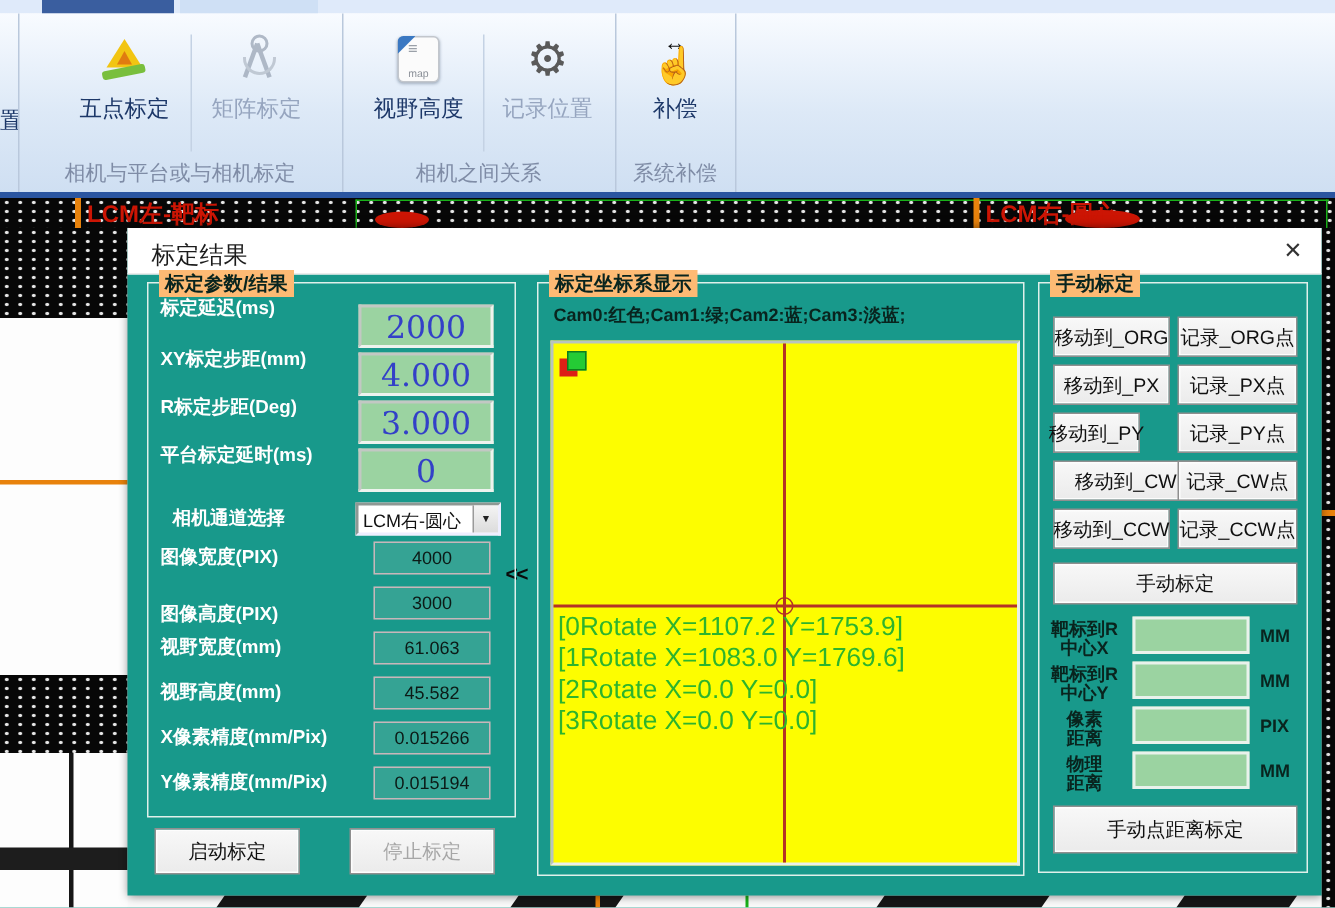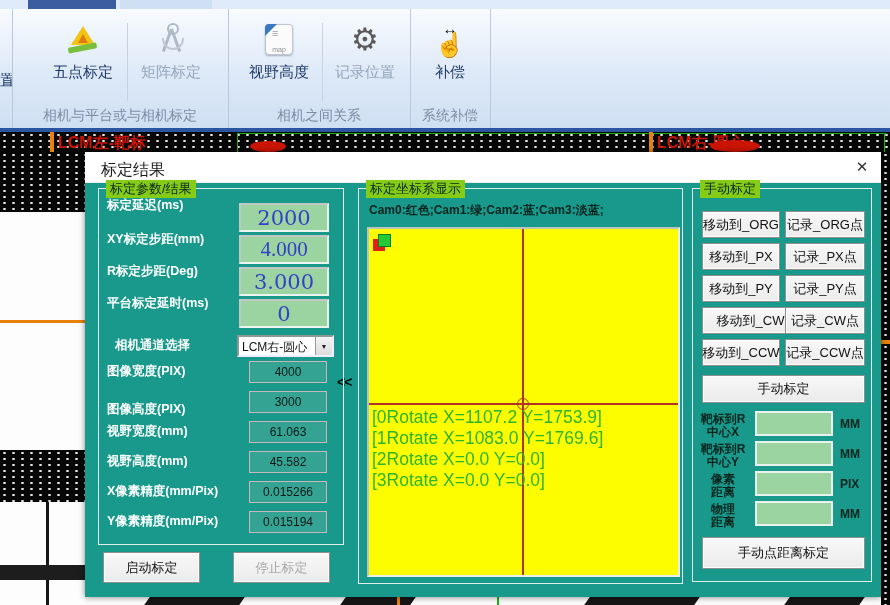--- a/index.html
+++ b/index.html
@@ -75,22 +75,22 @@
   #dialog{left:85px;top:152px;width:796px;height:445px;background:#18998b;
           box-shadow:0 0 6px rgba(0,0,0,.5)}
   #titlebar{position:absolute;left:0;top:0;width:796px;height:30px;background:#ffffff;
             border-bottom:1px solid #ececec}
   #titletext{position:absolute;left:16px;top:8px;font-size:16px;color:#1b1b1b}
   #closebtn{position:absolute;right:8px;top:4px;width:22px;height:22px;display:flex;
             align-items:center;justify-content:center;font-size:15px;color:#333}
   #dlg-body{position:absolute;left:0;top:30px;width:796px;height:415px}
 
   .gbox{position:absolute;border:1px solid #dff0ea;box-sizing:border-box}
-  .gtitle{position:absolute;top:-9px;left:7px;background:#84cc16;padding:0 4px;
-          font-size:13px;font-weight:normal;color:#09241e;white-space:nowrap}
+  .gtitle{position:absolute;top:-9px;left:7px;background:#fdba74;padding:0 4px;
+          font-size:13px;font-weight:bold;color:#09241e;white-space:nowrap}
   .flabel{position:absolute;font-size:12.5px;font-weight:bold;color:#ffffff;white-space:nowrap}
 
   .num-input{position:absolute;box-sizing:border-box;width:90px;height:29px;
       background:#9bd3a1;border:2px solid;border-color:#c2c8c3 #edf3ee #edf3ee #c2c8c3;
       color:#3340c8;font-family:"DejaVu Serif","Liberation Serif",serif;
       font-size:21px;text-align:center;padding:0}
   .ro-field{position:absolute;box-sizing:border-box;width:78px;height:22px;background:#35a394;
       border:1px solid #c8b6ba;color:#0c1a16;font-size:12px;
       display:flex;align-items:center;justify-content:center}
   .combo{position:absolute;box-sizing:border-box;width:97px;height:22px;background:#fff;
@@ -244,21 +244,21 @@
   <div id="dlg-body">
 
     <div id="collapse-ctl">&lt;&lt;</div>
 
     <div class="gbox" style="left:13px;top:6px;width:246px;height:357px">
       <div class="gtitle">标定参数/结果</div>
 
       <div class="flabel" style="left:8px;top:8px">标定延迟(ms)</div>
       <input class="num-input" style="left: 140px; top: 14px;" value="2000">
       <div class="flabel" style="left:8px;top:42px">XY标定步距(mm)</div>
-      <input class="num-input" style="left: 140px; top: 46px; font-family: Liberation Serif, serif;" value="4.000">
+      <input class="num-input" style="left: 140px; top: 46px;" value="4.000">
       <div class="flabel" style="left:8px;top:74px">R标定步距(Deg)</div>
       <input class="num-input" style="left: 140px; top: 78px;" value="3.000">
       <div class="flabel" style="left:8px;top:106px">平台标定延时(ms)</div>
       <input class="num-input" style="left: 140px; top: 110px;" value="0">
 
       <div class="flabel" style="left:16px;top:148px">相机通道选择</div>
       <div class="combo" style="left:138px;top:146px">
         <div class="cval">LCM右-圆心</div>
         <div class="cbtn">▼</div>
       </div>
@@ -296,21 +296,21 @@
       </div>
     </div>
 
     <div class="gbox" style="left:607px;top:6px;width:180px;height:394px">
       <div class="gtitle">手动标定</div>
 
       <div class="btn" style="left:9px;top:22px;width:78px;height:27px">移动到_ORG</div>
       <div class="btn" style="left:92px;top:22px;width:80px;height:27px">记录_ORG点</div>
       <div class="btn" style="left:9px;top:54px;width:78px;height:27px">移动到_PX</div>
       <div class="btn" style="left:92px;top:54px;width:80px;height:27px">记录_PX点</div>
-      <div class="btn" style="left:9px;top:86px;width:78px;height:27px">移动到_PY</div>
+      <div class="btn" style="left:9px;top:86px;width:58px;height:27px">移动到_PY</div>
       <div class="btn" style="left:92px;top:86px;width:80px;height:27px">记录_PY点</div>
       <div class="btn" style="left:9px;top:118px;width:97px;height:27px">移动到_CW</div>
       <div class="btn" style="left:92px;top:118px;width:80px;height:27px">记录_CW点</div>
       <div class="btn" style="left:9px;top:150px;width:78px;height:27px">移动到_CCW</div>
       <div class="btn" style="left:92px;top:150px;width:80px;height:27px">记录_CCW点</div>
 
       <div class="btn" style="left:9px;top:186px;width:163px;height:28px">手动标定</div>
 
       <div class="mlabel" style="left:2px;top:224px">
         <div>靶标到R</div>

